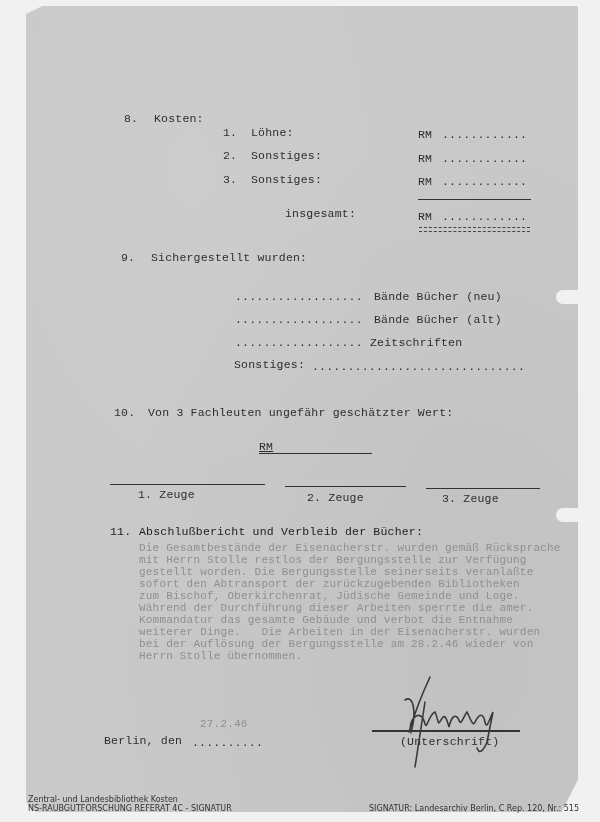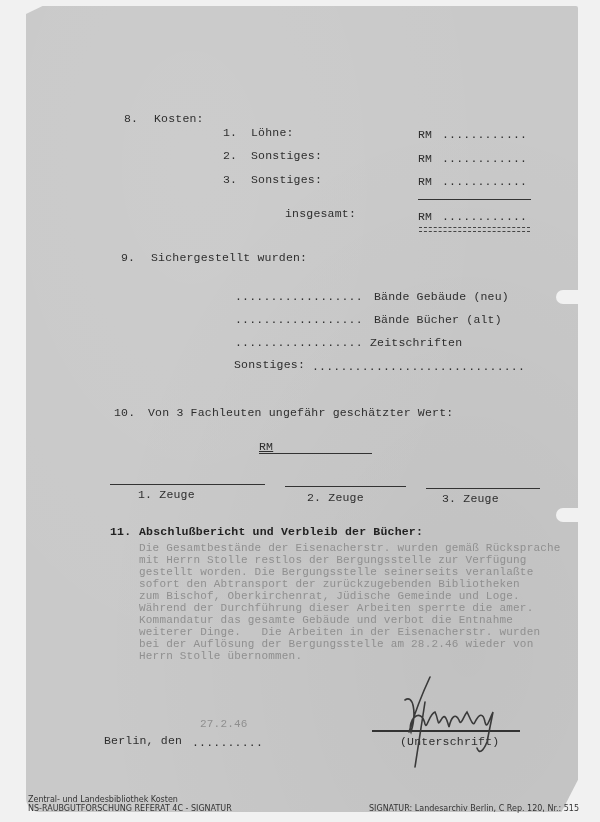--- a/index.html
+++ b/index.html
@@ -16,21 +16,21 @@
       radial-gradient(ellipse at 80% 80%, rgba(0,0,0,0.04), transparent 60%);
     border-radius:6px 2px 10px 14px;
     clip-path: polygon(3% 0, 100% 0, 100% 96%, 97% 100%, 0 100%, 0 1%);
   }
   .notch {
     position:absolute; width:22px; height:14px; background:#f1f1f1;
     border-radius:7px 0 0 7px;
   }
   .t { position:absolute; color:#2e2e2e; font-size:11.5px; white-space:pre; letter-spacing:0.2px; }
   .faint { color:#8f8f8f; font-size:11px; }
-  .bold { color:#222; font-weight:bold; }
+  .bold { color:#222; font-weight:normal; }
   .line { position:absolute; height:1px; background:#333; }
   .dline { position:absolute; height:3px; border-top:1px dashed #444; border-bottom:1px dashed #444; }
   .footer { position:absolute; font-family:"DejaVu Sans", sans-serif; font-size:8px; color:#333; white-space:pre; }
   .sig { position:absolute; }
 </style>
 </head>
 <body>
 
 <div class="page"></div>
 <div class="notch" style="left:556px; top:290px;"></div>
@@ -58,21 +58,21 @@
 
 <div class="t" style="left:285px; top:207px;">insgesamt:</div>
 <div class="t" style="left:418px; top:210px;">RM</div>
 <div class="t" style="left:442px; top:210px;">............</div>
 <div class="dline" style="left:419px; top:227px; width:111px;"></div>
 
 <div class="t" style="left:121px; top:251px;">9.</div>
 <div class="t" style="left:151px; top:251px;">Sichergestellt wurden:</div>
 
 <div class="t" style="left:235px; top:290px;">..................</div>
-<div class="t" style="left:374px; top:290px;">Bände Gebäude (neu)</div>
+<div class="t" style="left:374px; top:290px;">Bände Bücher (neu)</div>
 
 <div class="t" style="left:235px; top:313px;">..................</div>
 <div class="t" style="left:374px; top:313px;">Bände Bücher (alt)</div>
 
 <div class="t" style="left:235px; top:336px;">..................</div>
 <div class="t" style="left:370px; top:336px;">Zeitschriften</div>
 
 <div class="t" style="left:234px; top:358px;">Sonstiges:</div>
 <div class="t" style="left:312px; top:360px;">..............................</div>
 

